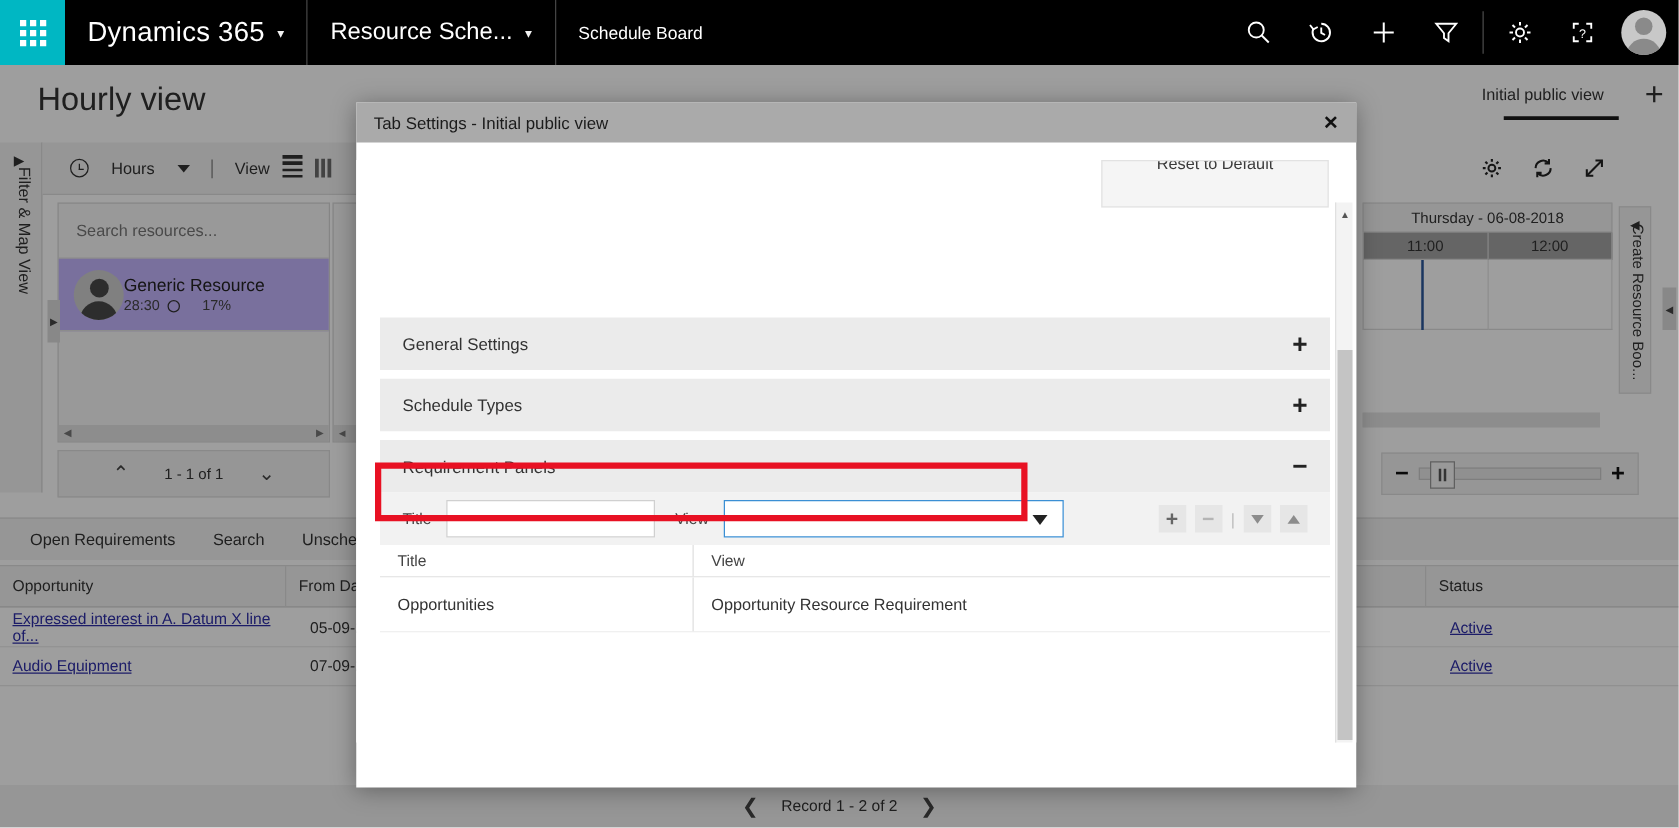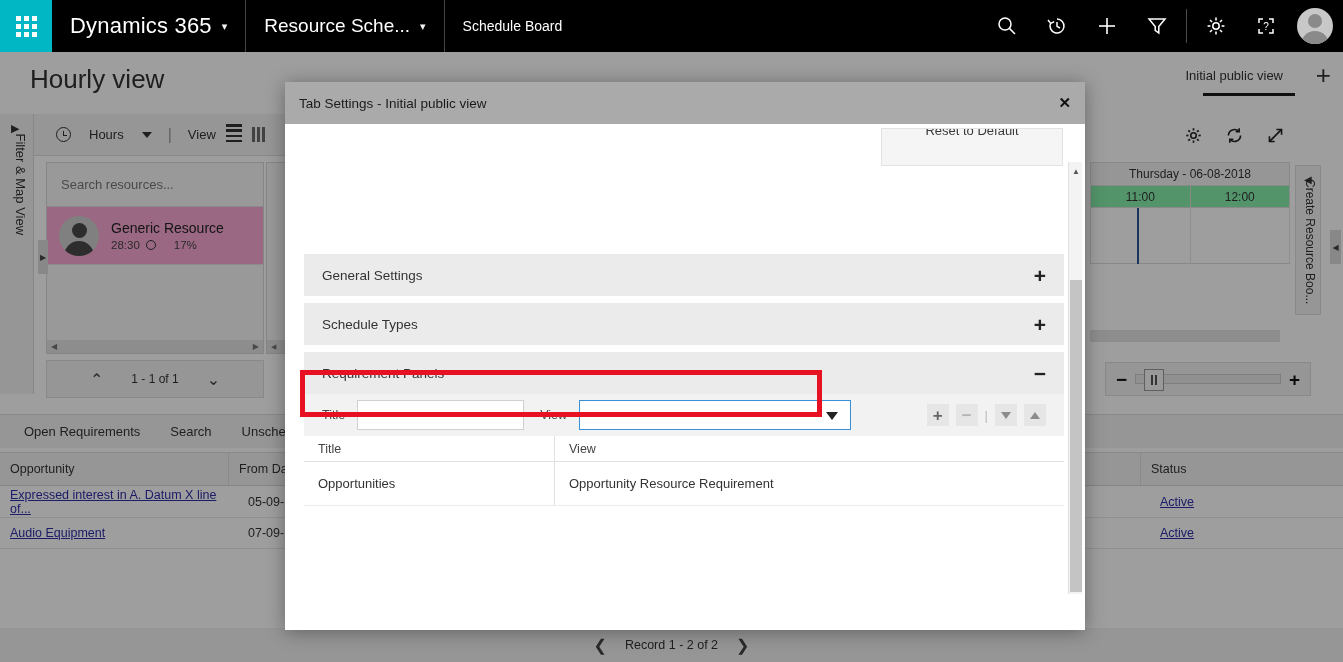--- a/index.html
+++ b/index.html
@@ -78,22 +78,22 @@
   .list-ico { display:inline-block; width:16px; }
   .list-ico i { display:block; height:2.6px; background:#333; margin-bottom:2.6px; }
   .col-ico { display:inline-flex; gap:2px; }
   .col-ico i { display:block; width:3px; height:15px; background:#6b6b6b; }
 
   
   .res-panel { position:absolute; left:46px; top:162px; width:218px; height:192px;
                background:#f7f7f7; border:1px solid #d9d9d9; }
   .res-search { height:44px; border-bottom:1px solid #ddd; display:flex;
                 align-items:center; padding-left:14px; font-size:13px; color:#777; }
-  .res-row { height:58px; display:flex; align-items:center; gap:12px;
-             padding-left:12px; border-bottom:1px solid #e2e2e2; background:#f9a8d4; }
+  .res-row { height:58px; display:flex; align-items:center; gap:0;
+             padding-left:12px; border-bottom:1px solid #e2e2e2; background:#c4b5fd; }
   .res-av { width:40px; height:40px; border-radius:50%; background:#cfcfcf;
             position:relative; overflow:hidden; flex:none; }
   .res-av::before { content:""; position:absolute; left:13px; top:7px; width:15px;
             height:15px; border-radius:50%; background:#4a4a4a; }
   .res-av::after { content:""; position:absolute; left:5px; top:25px; width:30px;
             height:19px; border-radius:15px 15px 0 0; background:#4a4a4a; }
   .res-name { font-size:14px; color:#222; }
   .res-meta { font-size:11.5px; color:#444; margin-top:3px; display:flex;
               align-items:center; gap:6px; }
   .mini-clock { width:10px; height:10px; border:1.4px solid #333; border-radius:50%;
@@ -117,21 +117,21 @@
   
   .sched-toolbar { position:absolute; right:58px; top:118px; width:140px; height:38px;
                    display:flex; align-items:center; justify-content:flex-end; gap:22px; }
   .sched-head { position:absolute; left:1090px; top:162px; width:200px; height:24px;
                 background:#f3f3f3; border:1px solid #ddd; display:flex;
                 align-items:center; justify-content:center; font-size:12px; color:#333; }
   .sched-hours { position:absolute; left:1090px; top:186px; width:200px; height:22px;
                  display:flex; border-left:1px solid #ddd; }
   .hcell { flex:1; border-right:1px solid #ddd; border-bottom:1px solid #ddd;
            font-size:12px; color:#333; display:flex; align-items:center;
-           justify-content:center; background:#86efac; }
+           justify-content:center; background:#a3a3a3; }
   .sched-body { position:absolute; left:1090px; top:208px; width:200px; height:56px;
                 display:flex; border-left:1px solid #ddd; background:#fff; }
   .bcell { flex:1; border-right:1px solid #e5e5e5; border-bottom:1px solid #ddd; }
   .now-line { position:absolute; left:1137px; top:208px; width:2px; height:56px;
               background:#2b579a; }
   .sched-scroll { position:absolute; left:1090px; top:330px; width:190px; height:12px;
                   background:#e4e4e4; }
   .right-rail { position:absolute; right:22px; top:165px; width:26px; height:150px;
                 background:#f3f3f3; border:1px solid #ddd; }
   .right-rail-arrow { position:absolute; left:8px; top:8px; font-size:10px; color:#333; }
@@ -169,21 +169,21 @@
   .gc.b { border-left:1px solid #ddd; }
   .glink { color:#2e2ea8; text-decoration:underline; font-size:12.5px; }
   .record-pager { position:absolute; left:0; top:628px; width:1343px; height:34px;
                   background:#f3f3f3; display:flex; align-items:center;
                   justify-content:center; gap:18px; font-size:12.5px; color:#333; }
   .pg-arrow { font-size:16px; color:#444; }
 
   
   .modal { position:absolute; left:285px; top:82px; width:800px; height:548px;
            background:#fff; z-index:100; box-shadow:0 2px 18px rgba(0,0,0,.35); }
-  .modal-head { height:42px; background:#aaa; display:flex; align-items:center;
+  .modal-head { height:32px; background:#aaa; display:flex; align-items:center;
                 justify-content:space-between; padding:0 14px; }
   .modal-title { font-size:13.5px; color:#1b1b1b; }
   .modal-close { font-size:15px; color:#111; font-weight:bold; }
   .modal-body { position:absolute; left:0; top:46px; width:800px; height:466px;
                 background:#fff; overflow:hidden; }
   .reset-box { position:absolute; right:22px; top:0; width:182px; height:38px;
                background:#f5f5f5; border:1px solid #e2e2e2;
                display:flex; align-items:flex-start; justify-content:center;
                overflow:hidden; }
   .reset-box span { font-size:13px; color:#3a3a3a; margin-top:-6px; }

